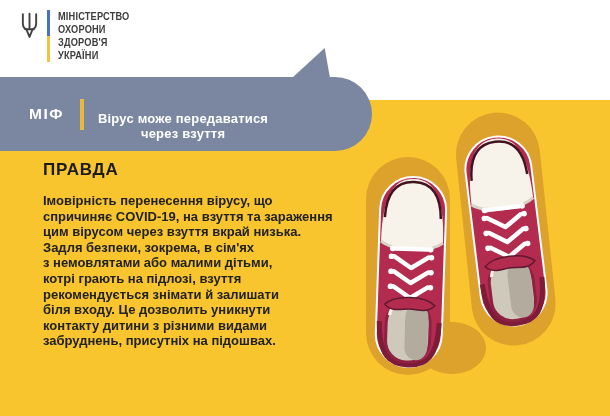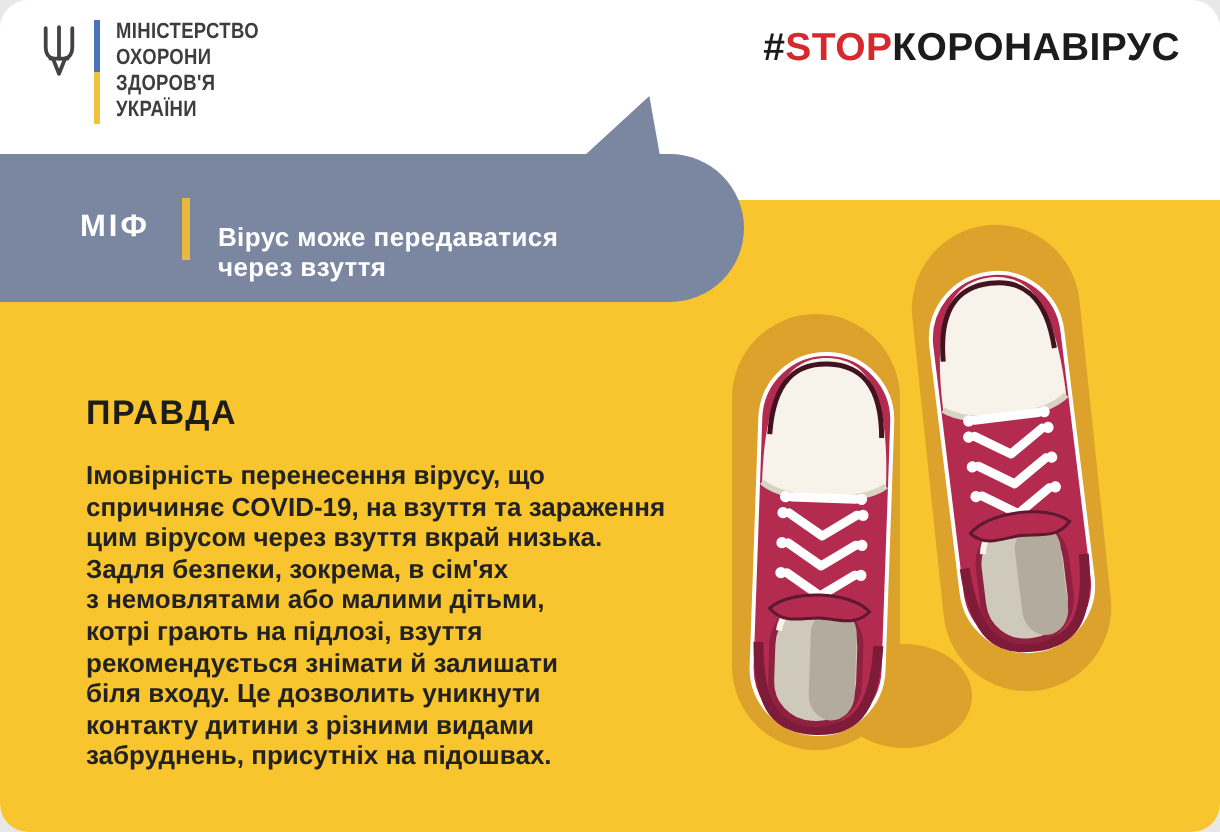--- a/index.html
+++ b/index.html
@@ -1,18 +1,18 @@
 <!DOCTYPE html>
 <html style="--yellow-bg: #F9C52F; --blob-yellow: #DCA22B; --bubble-gray: #7B87A0; --divider-gold: #E9B93F; --hashtag-red: #D7282E; --text-dark: #1C1C1C; --flag-blue: #4A72B8; --flag-yellow: #EFC33C; --shoe-red: #B42B50; --shoe-dark: #7E1B38; --toe-white: #F7F3EA; --toe-shade: #D9D3C5; --heel-gray: #CFC9BC; --heel-dark: #B2AB9E; --lace-white: #FFFFFF;"><head>
 <meta charset="utf-8">
 <style>
   html,body{margin:0;padding:0;background:#e8e8e8;}
   .canvas{
     position:relative;width:610px;height:416px;background:#ffffff;
-    overflow:hidden;font-family:"Liberation Sans",sans-serif;border-radius:14px;
+    overflow:hidden;font-family:"Liberation Sans",sans-serif;
   }
   
   .logo{position:absolute;left:20px;top:10px;display:flex;align-items:flex-start;gap:8px;}
   .logo svg{display:block;margin-top:2px;}
   .flagbar{width:3px;height:52px;background:linear-gradient(var(--flag-blue,#4A72B8) 50%, var(--flag-yellow,#EFC33C) 50%);}
   .logo-text{
     font-size:11px;font-weight:bold;line-height:13px;color:#3d3d3d;
     white-space:pre-line;letter-spacing:.2px;transform:scaleX(.84);transform-origin:left top;
   }
   .hashtag{
@@ -25,27 +25,27 @@
   .illu{position:absolute;left:0;top:0;width:610px;height:416px;pointer-events:none;}
   
   .tail{
     position:absolute;left:292px;top:48px;width:38px;height:30px;
     background:var(--bubble-gray,#7B87A0);
     clip-path:polygon(0% 100%, 86% 0%, 100% 100%);
   }
   .bubble{
     position:absolute;left:0;top:77px;width:372px;height:74px;
     background:var(--bubble-gray,#7B87A0);border-radius:0 37px 37px 0;
-    display:flex;align-items:center;box-sizing:border-box;padding-left:40px;color:#ffffff;
+    display:flex;align-items:center;box-sizing:border-box;padding-left:29px;color:#ffffff;text-align:center;
   }
   .myth-label{font-size:15.5px;font-weight:800;letter-spacing:1.5px;}
   .divider{width:4px;height:31px;background:var(--divider-gold,#E9B93F);margin:0 14px 0 16px;flex:none;}
   .myth-text{font-size:13px;font-weight:700;line-height:14.5px;white-space:pre-line;letter-spacing:.2px;margin-top:25px;}
   
-  .truth{position:absolute;left:43px;top:160px;width:318px;color:var(--text-dark,#1C1C1C);margin-top:37px;}
+  .truth{position:absolute;left:43px;top:160px;width:318px;color:var(--text-dark,#1C1C1C);}
   .truth-h{font-size:17px;font-weight:800;letter-spacing:.8px;}
   .truth-body{margin-top:13px;font-size:13px;font-weight:700;line-height:15.6px;white-space:pre-line;color:#222222;}
 </style>
 </head>
 <body>
 
 <div class="canvas">
 
   <div class="logo">
     <svg width="19" height="27" viewBox="0 0 20 28">
@@ -57,21 +57,20 @@
         <path d="M7 18.5 L10 26 L13 18.5"></path>
       </g>
     </svg>
     <div class="flagbar"></div>
     <div class="logo-text">МІНІСТЕРСТВО
 ОХОРОНИ
 ЗДОРОВ'Я
 УКРАЇНИ</div>
   </div>
 
-  <div class="hashtag"><span>#</span><span class="red">STOP</span><span>КОРОНАВІРУС</span></div>
 
   <div class="yellow"></div>
 
   <svg class="illu" viewBox="0 0 610 416">
 
     <g>
       <rect x="366" y="157" width="84" height="218" rx="42" style="fill:var(--blob-yellow,#DCA22B)"></rect>
       <rect x="464" y="112" width="84" height="234" rx="42" transform="rotate(-6 506 231)" style="fill:var(--blob-yellow,#DCA22B)"></rect>
       <ellipse cx="452" cy="348" rx="34" ry="26" style="fill:var(--blob-yellow,#DCA22B)"></ellipse>
     </g>

